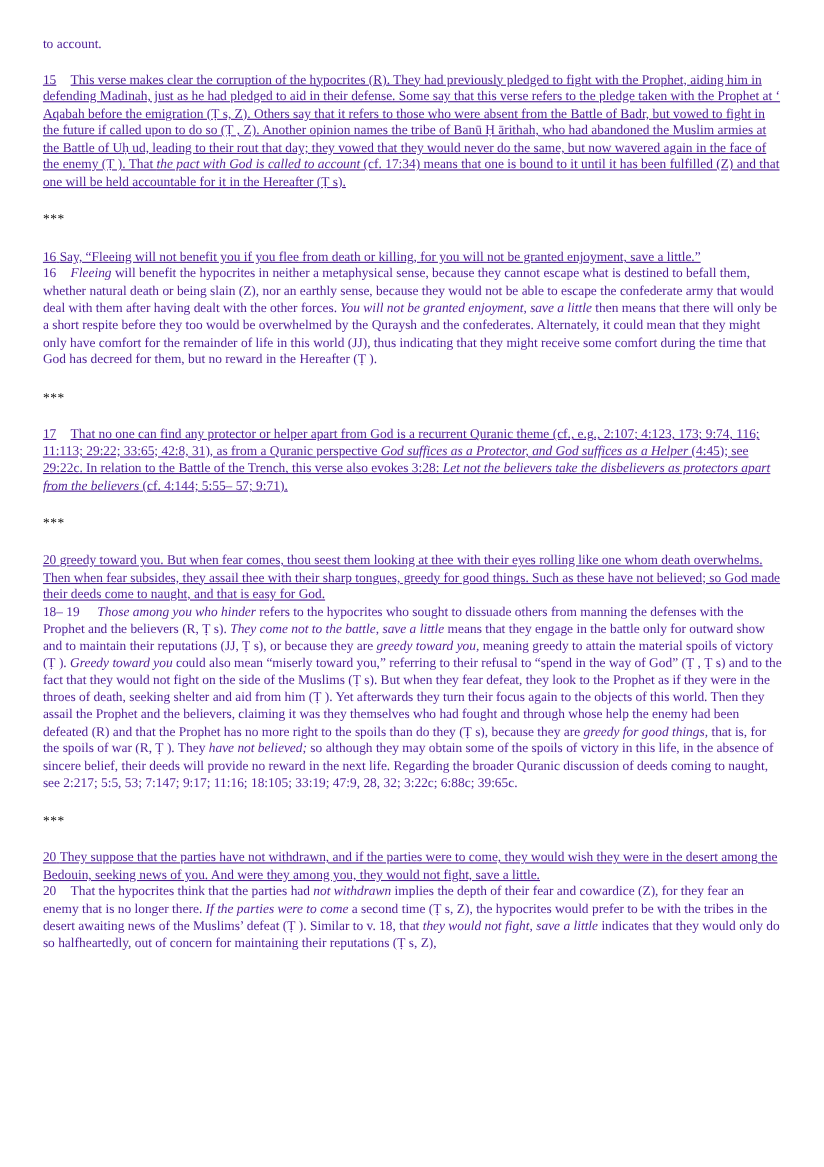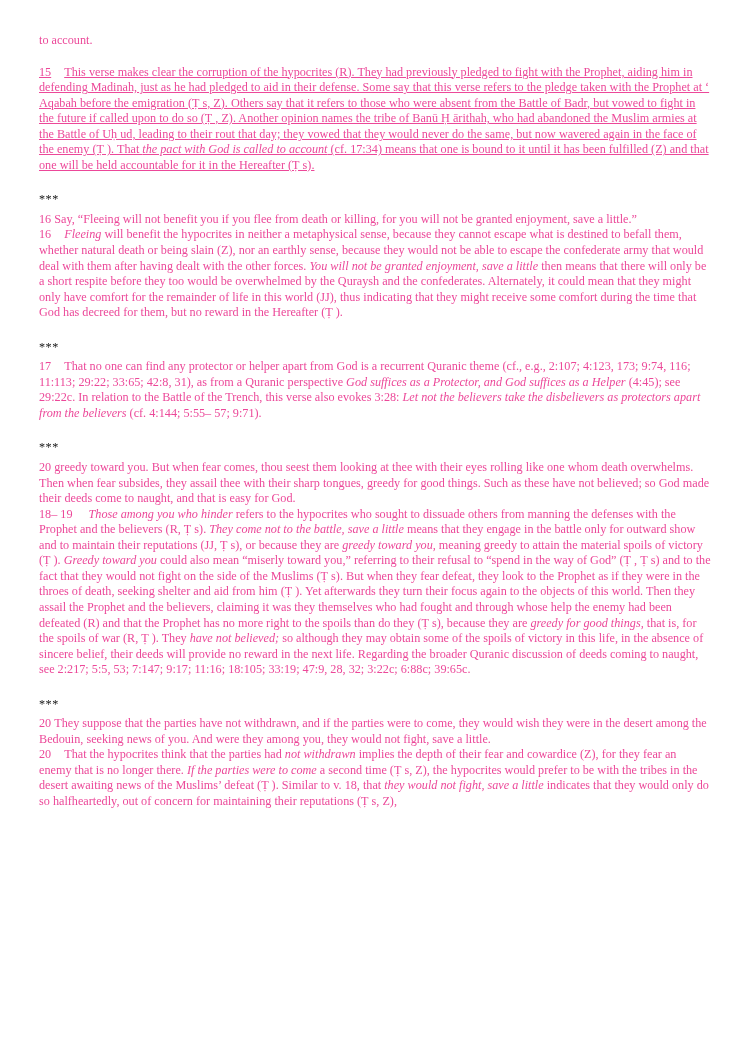--- a/index.html
+++ b/index.html
@@ -20,34 +20,34 @@
     position: absolute;
     left: 39px;
     top: 33px;
     width: 672px;
   }
   p.para {
     margin: 0 0 0 0;
     font-size: 12.2px;
     line-height: 15.55px;
     text-align: left;
-    color: #ec4899;
+    color: #4c1d95;
     -webkit-font-smoothing: antialiased;
   }
   p.gap-lg { margin-top: 16px; text-decoration: underline; }
   p.gap-md { }
   .sep {
     margin: 0;
     margin-top: 19px;
     font-size: 12.2px;
     line-height: 15.55px;
     letter-spacing: 0.5px;
     color: #141414;
   }
-  .sep + p.para { margin-top: 4px; }
+  .sep + p.para { margin-top: 18px; text-decoration: underline; }
   i { font-style: italic; }
   .indent-gap { display: inline-block; width: 13px; }
   .indent-gap-wide { display: inline-block; width: 16px; }
 </style>
 </head>
 <body>
 
 <div class="page">
   <div class="content">
 

